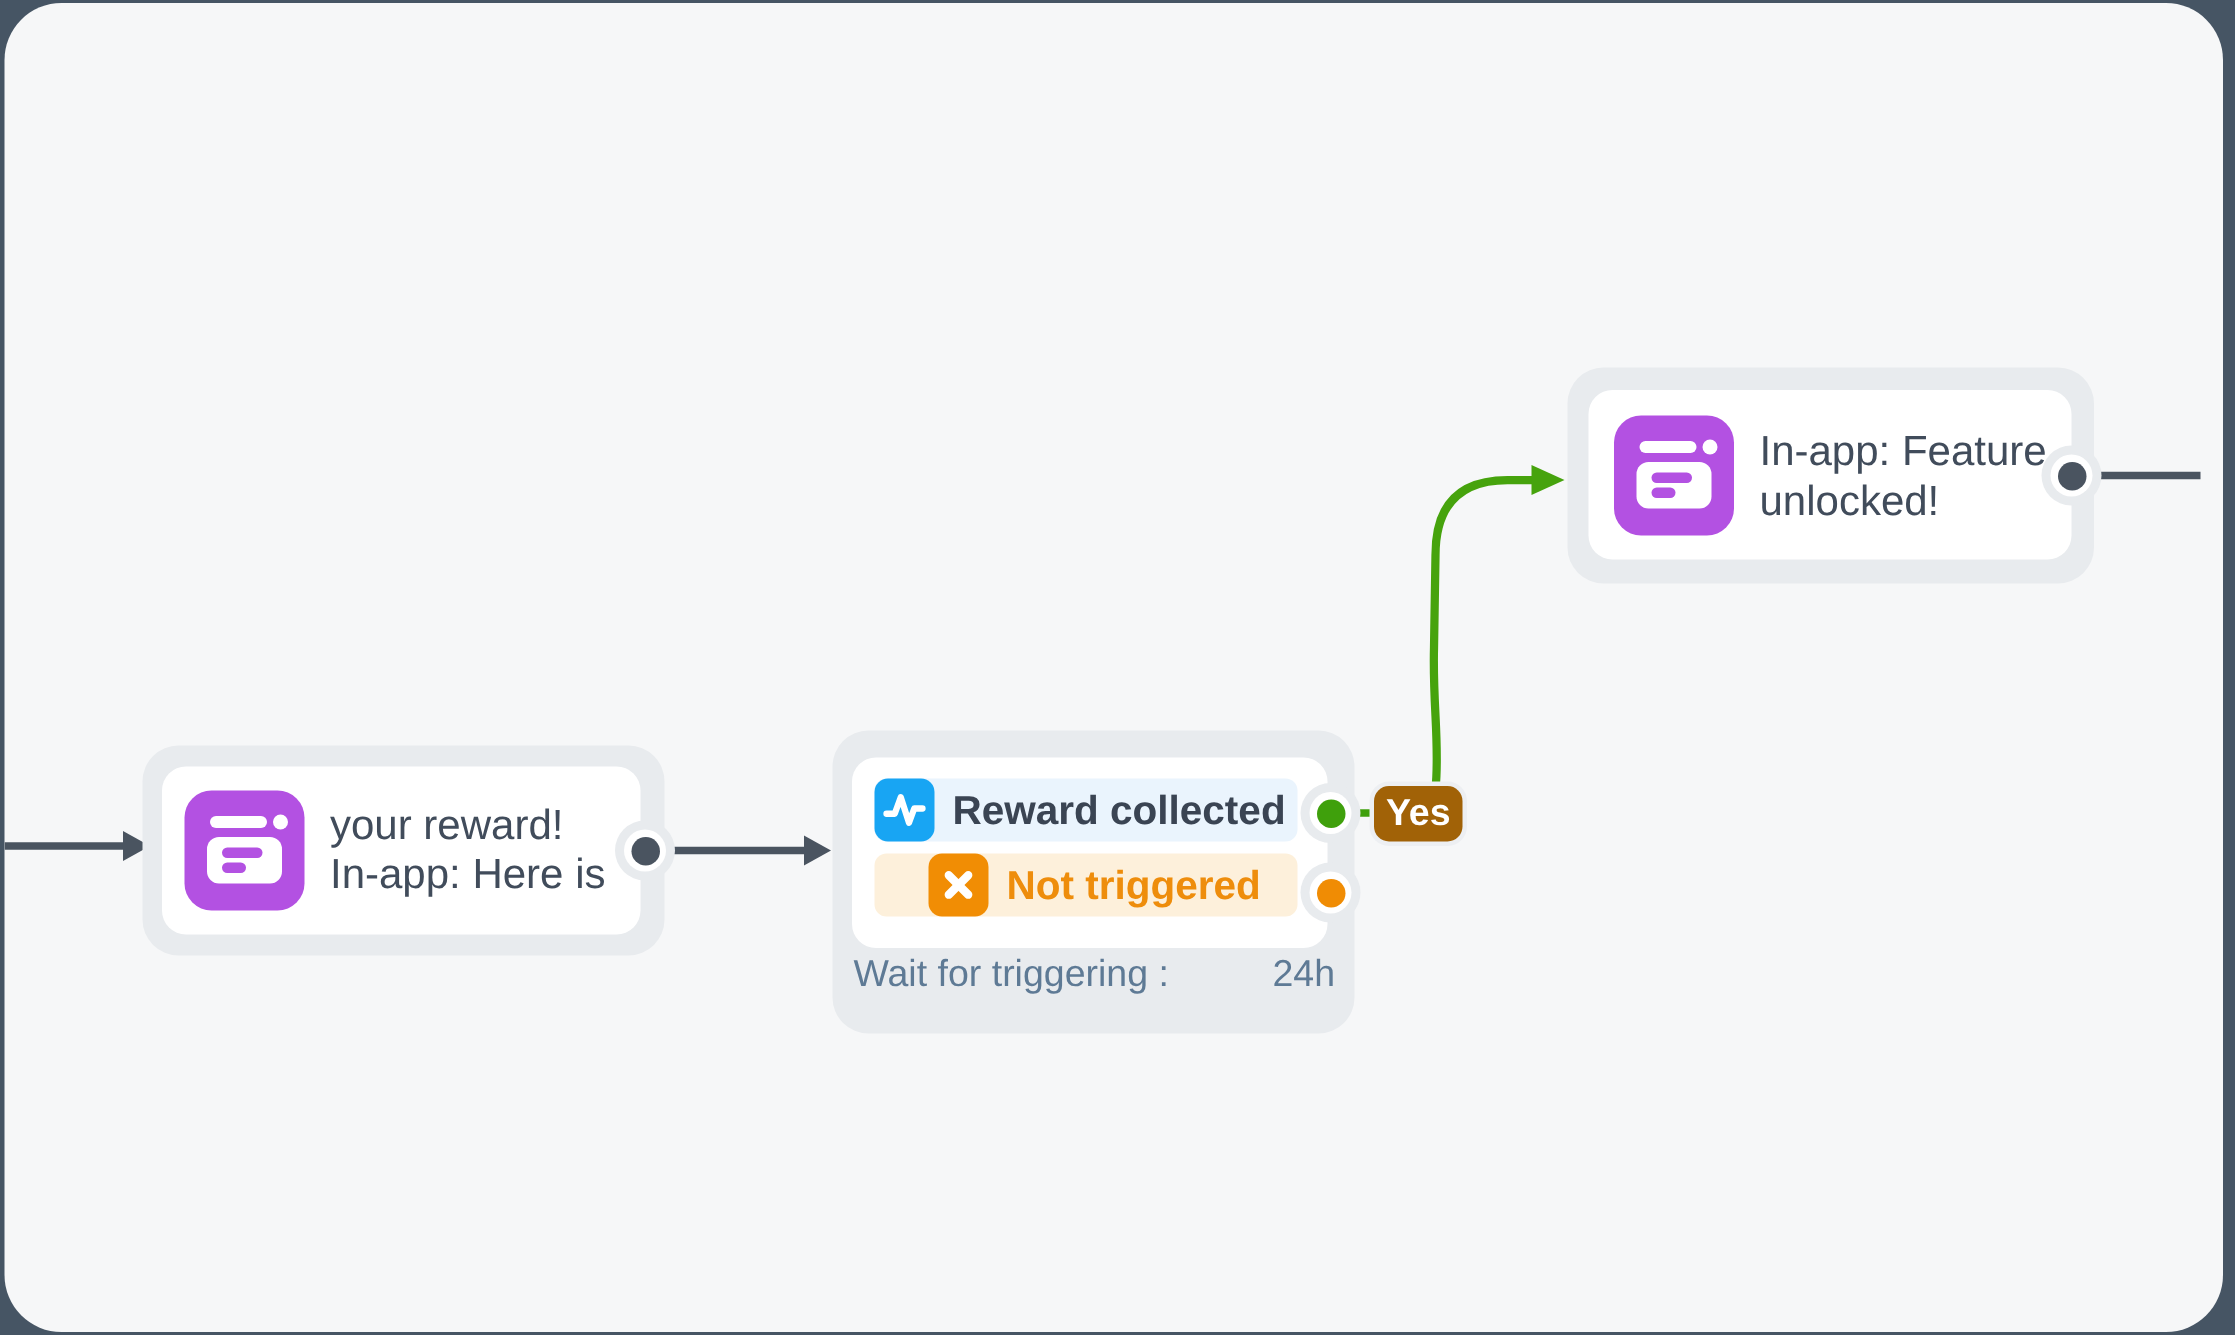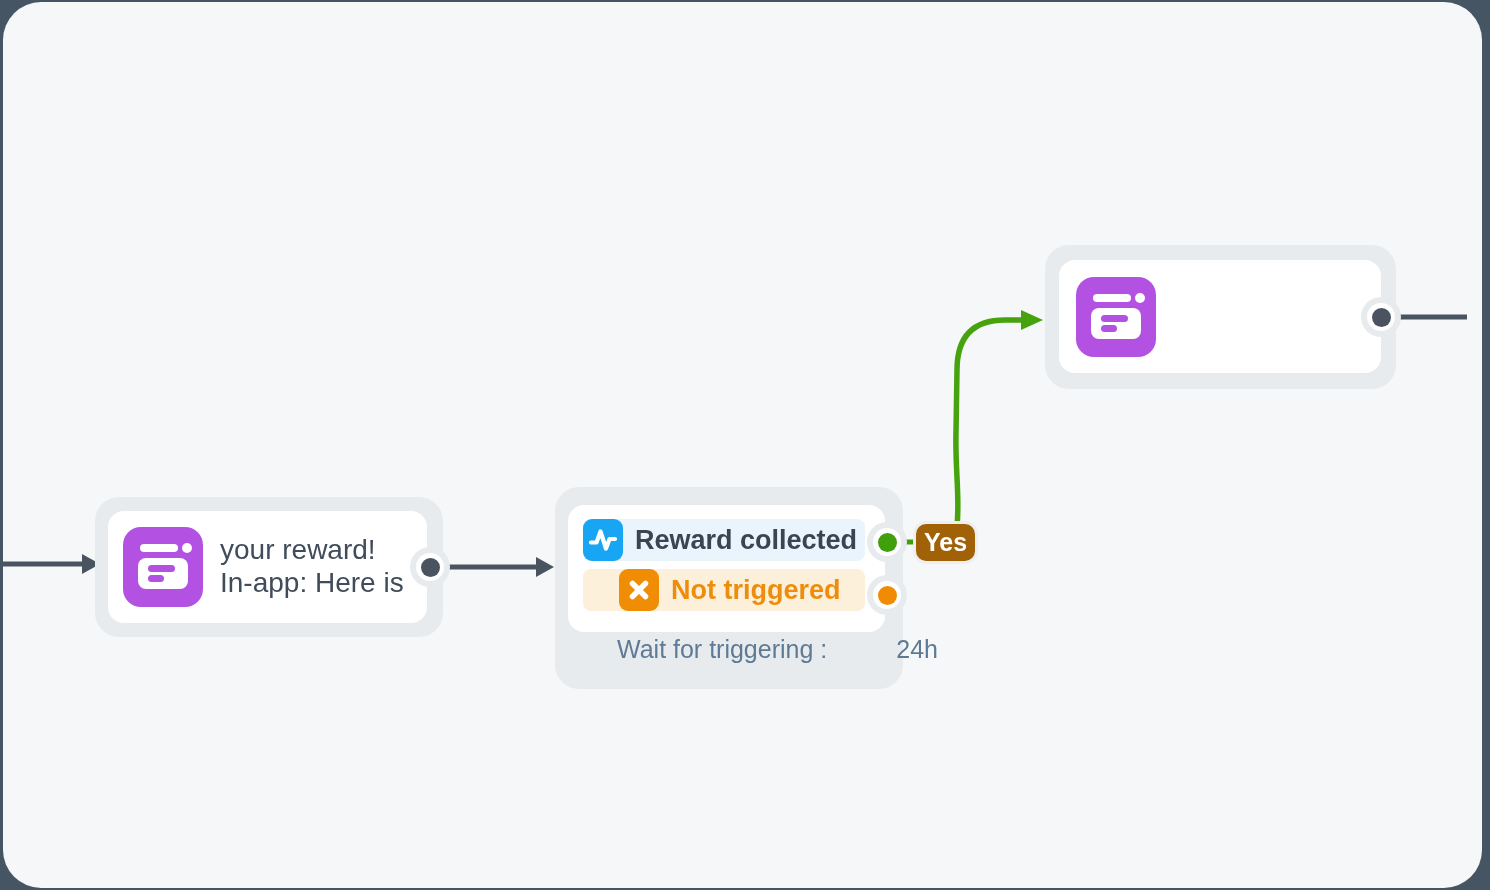--- a/index.html
+++ b/index.html
@@ -64,21 +64,21 @@
   .bi-orange { background:#f18d04; }
   .branch-label {
     margin-left:12px; font-size:27px; font-weight:600; white-space:nowrap;
   }
   .bl-dark   { color:#3a4453; }
   .bl-orange { color:#ee8d0c; }
 
   .node-footer {
     position:absolute; left:14px; top:633px-; width:321px;
     display:flex; justify-content:space-between; align-items:center;
-    font-size:25px; color:#5e7a95;margin-left:48px;
+    font-size:25px; color:#5e7a95;
   }
 
   .yes-badge {
     position:absolute; left:913px; top:522px; width:59px; height:37px;
     background:#a16207; border-radius:10px; z-index:3;
     box-shadow:0 0 0 3px #edeff2;
     display:flex; align-items:center; justify-content:center;
     color:#ffffff; font-size:25px; font-weight:700;
   }
 </style>
@@ -180,20 +180,24 @@
     <div class="node-card" style="left:14px; top:15px; width:322px; height:113px;">
       <div class="type-icon" style="left:17px; top:17px;">
         <svg width="80" height="80" viewBox="0 0 80 80">
           <rect x="17" y="17" width="38" height="8" rx="4" fill="#ffffff"></rect>
           <rect x="59" y="16" width="10" height="10" rx="5" fill="#ffffff"></rect>
           <rect x="15" y="31" width="50" height="31" rx="8" fill="#ffffff"></rect>
           <rect x="25" y="38" width="27" height="7" rx="3.5" fill="#b351e2"></rect>
           <rect x="25" y="48" width="16" height="7" rx="3.5" fill="#b351e2"></rect>
         </svg>
       </div>
+      <div class="node-title" style="left:114px; top:24px;">
+        <div>In-app: Feature</div>
+        <div>unlocked!</div>
+      </div>
     </div>
     <div class="port" style="left:316px; top:52px;">
       <div class="bump-outer"></div>
       <div class="bump-inner"></div>
       <div class="dot dot-dark"></div>
     </div>
   </div>
 
 </div>
 

